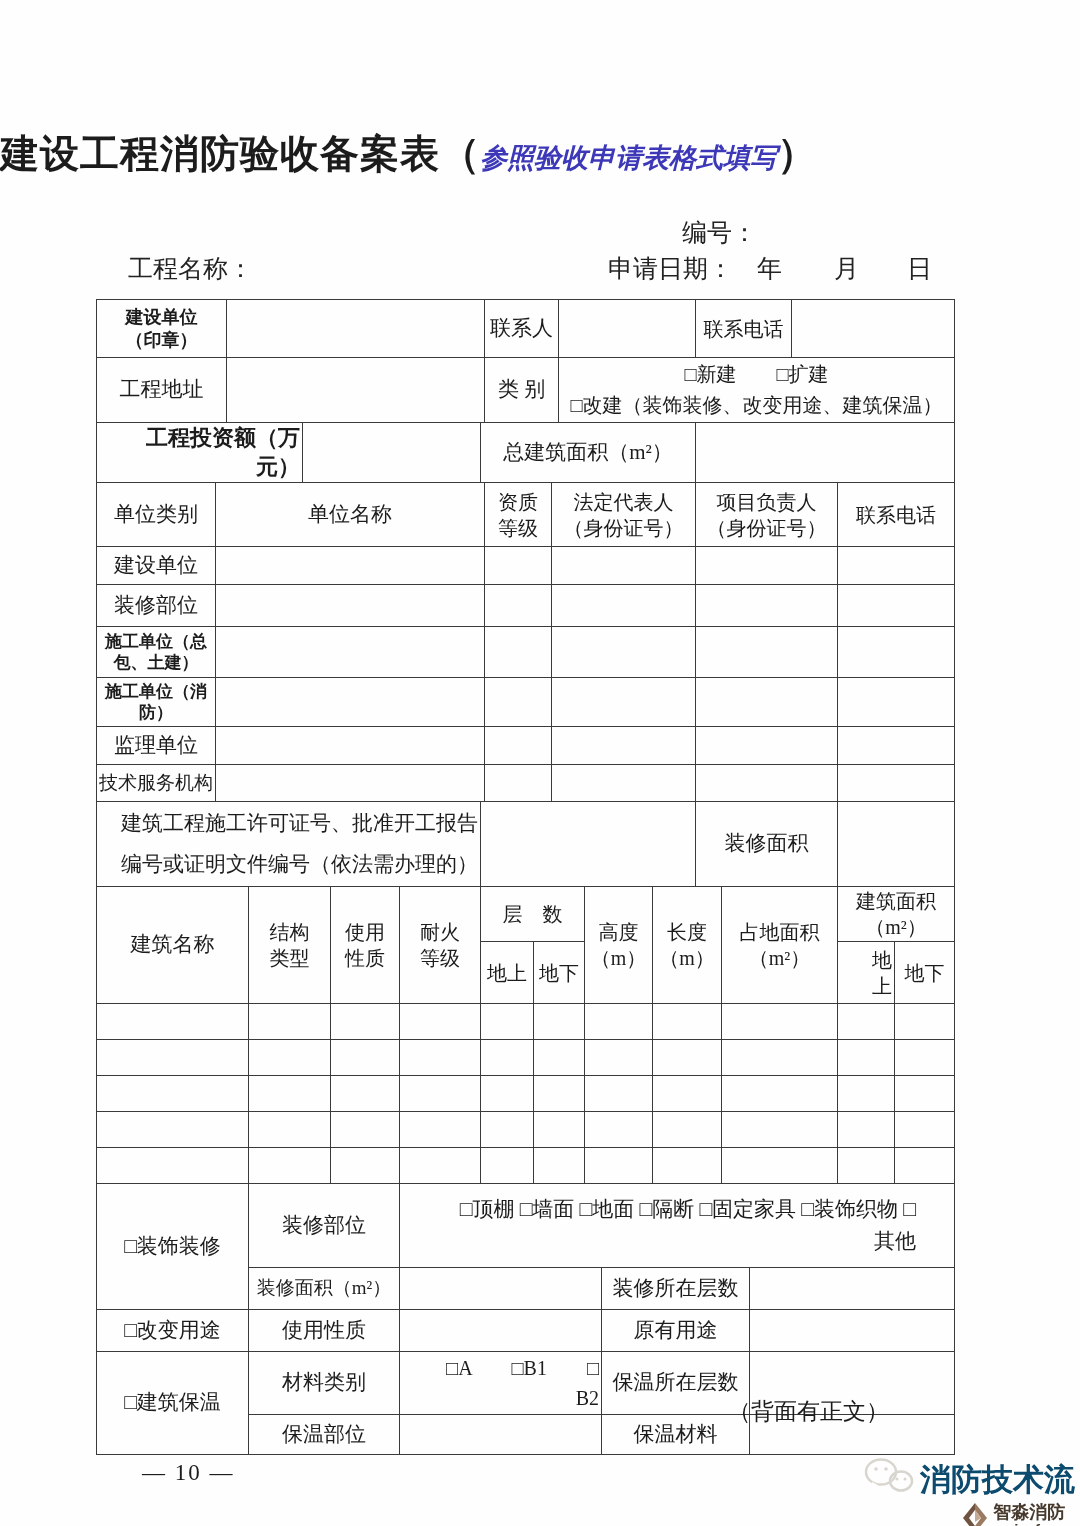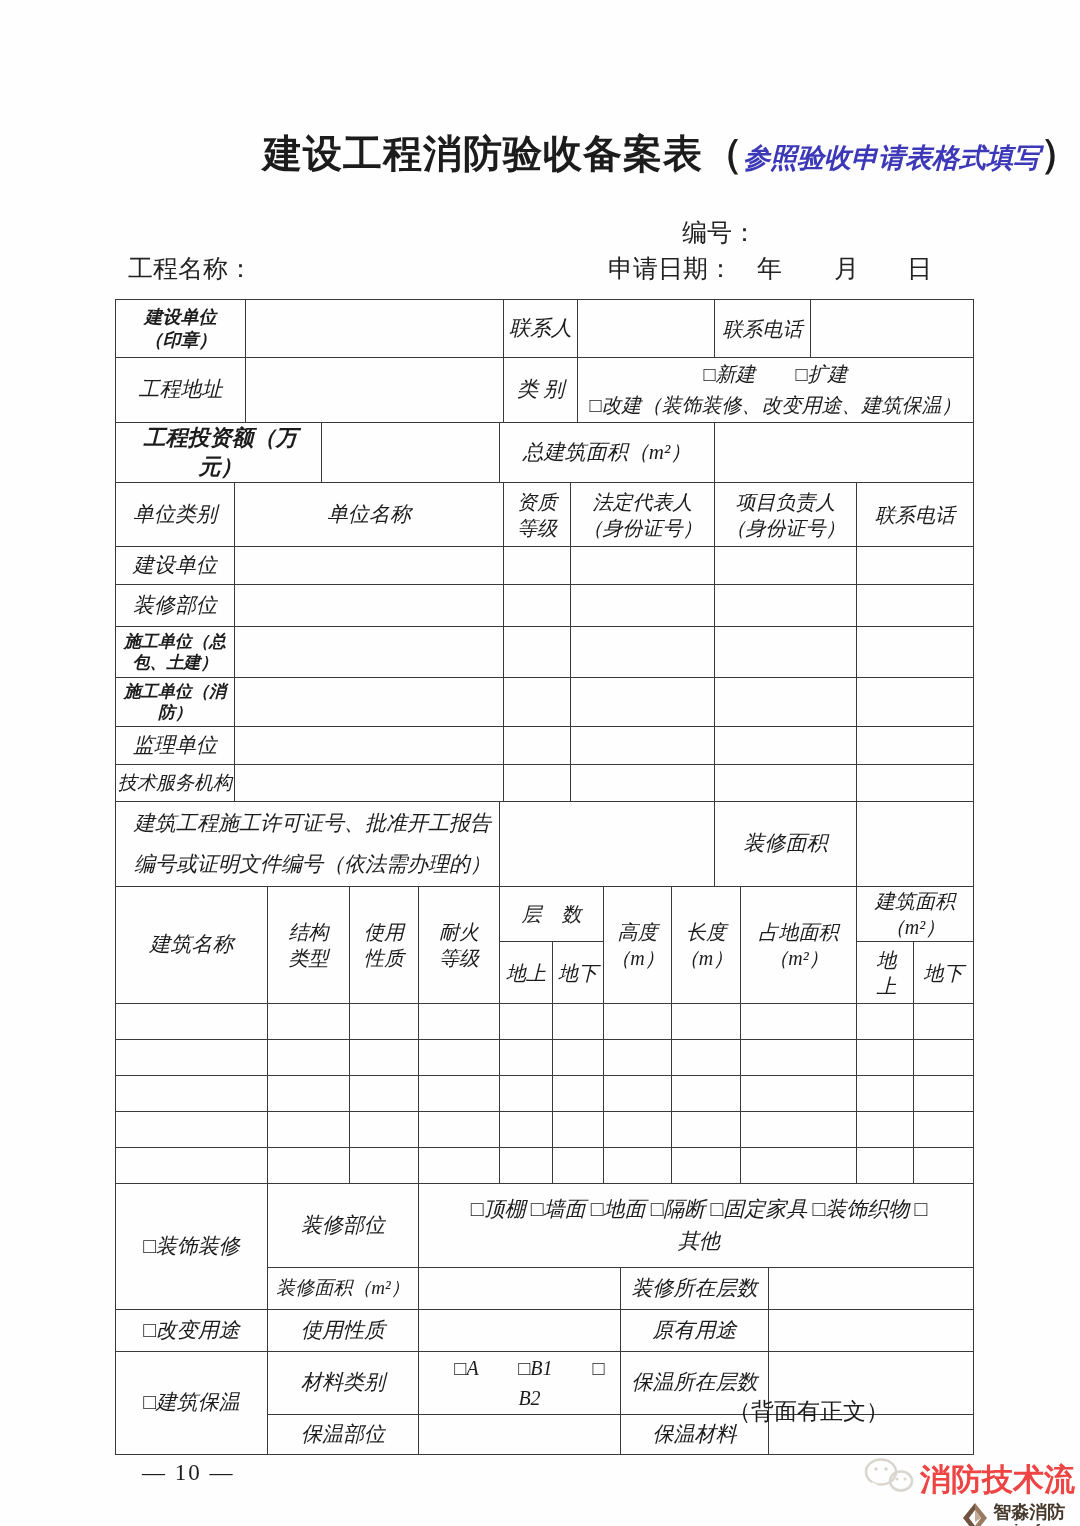--- a/index.html
+++ b/index.html
@@ -1,59 +1,59 @@
 <!DOCTYPE html>
 <html><head>
 <meta charset="utf-8">
 <style>
   * { margin:0; padding:0; box-sizing:border-box; }
   body { width:1080px; height:1526px; background:#ffffff;
          font-family:"Liberation Serif","DejaVu Serif",serif; color:#1c1c1c; }
   .page { position:relative; width:1080px; height:1526px; background:#fefefe; overflow:hidden; }
 
   
-  .title { position:absolute; top:126px; left:0; width:100%; text-align:right; white-space:nowrap; }
+  .title { position:absolute; top:126px; left:0; width:100%; text-align:left; white-space:nowrap; }
   .title .main { font-size:39px; font-weight:bold; letter-spacing:1px; }
   .title .paren { font-size:40px; font-weight:bold; }
   .title .annot { font-size:27px; font-weight:bold; font-style:italic; }
 
   .meta { position:absolute; font-size:25px; color:#222; }
   .m-number { top:216px; left:682px; }
   .m-name   { top:252px; left:128px; }
   .m-date   { top:252px; left:608px; }
   .m-date .y { margin-left:24px; }
   .m-date .m { margin-left:52px; }
   .m-date .d { margin-left:48px; }
 
   
-  .formwrap { position:absolute; left:115px; top:299px; width:858px;font-style:italic; }
+  .formwrap { position:absolute; left:96px; top:299px; width:858px; }
   table { border-collapse:collapse; table-layout:fixed; width:858px; }
   table + table { margin-top:-1px; }
   td { border:1.5px solid #3a3a3a; text-align:center; vertical-align:middle;
        font-size:21px; line-height:1.3; white-space:pre-line; overflow:hidden; padding:1px 2px; }
-  td.left  { text-align:center; }
+  td.left  { text-align:right; }
   td.bold  { font-weight:bold; }
   td.sm    { font-size:18px; line-height:1.25; }
   td.xs    { font-size:17px; line-height:1.25; }
   td.f19   { font-size:19px; padding:1px 0; }
   td.f20   { font-size:20px; }
   td.inv   { font-size:22px; font-weight:bold; padding-left:6px; }
   td.permit{ padding-left:12px; line-height:1.95; font-size:21px; }
   td.opts  { font-size:20px; line-height:1.55; }
   td.decoopts { padding:2px 38px 2px 44px; font-size:21px; line-height:1.5;margin-left:20px; }
   td.insopts  { padding-left:22px; font-size:20px; line-height:1.5; }
   td.areaup   { padding-left:5px; }
 
   
   .backnote { position:absolute; top:1396px; left:728px; font-size:23px; }
   .pagenum  { position:absolute; top:1460px; left:142px; font-size:23px; letter-spacing:2px; }
 
   .wm { position:absolute; top:1456px; right:5px; text-align:right; }
   .wm-top { display:flex; align-items:center; justify-content:flex-end; gap:5px;
-            color:#ef4444; font-size:31px; font-weight:bold; white-space:nowrap;
+            color:#0c4a6e; font-size:31px; font-weight:bold; white-space:nowrap;
             text-shadow:0 1px 0 #ffffff; }
   .wm-bottom { display:flex; align-items:center; justify-content:flex-end; gap:5px; margin-top:-2px; }
   .wm-text { text-align:left; color:#473a2d; font-weight:bold; line-height:1.05; }
   .wm-name { font-size:18px; }
   .wm-site { font-size:15px; font-family:"Liberation Sans","DejaVu Sans",sans-serif; }
 </style>
 </head>
 <body>
 
 <div class="page">

